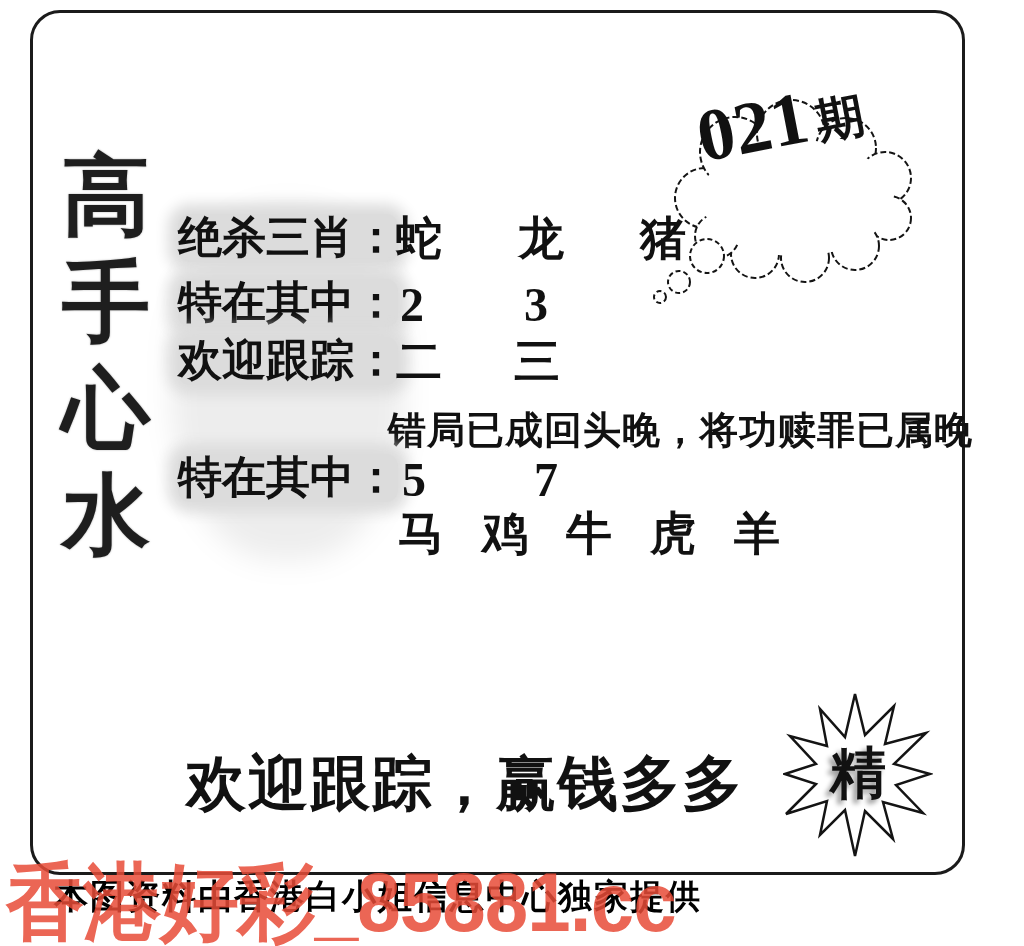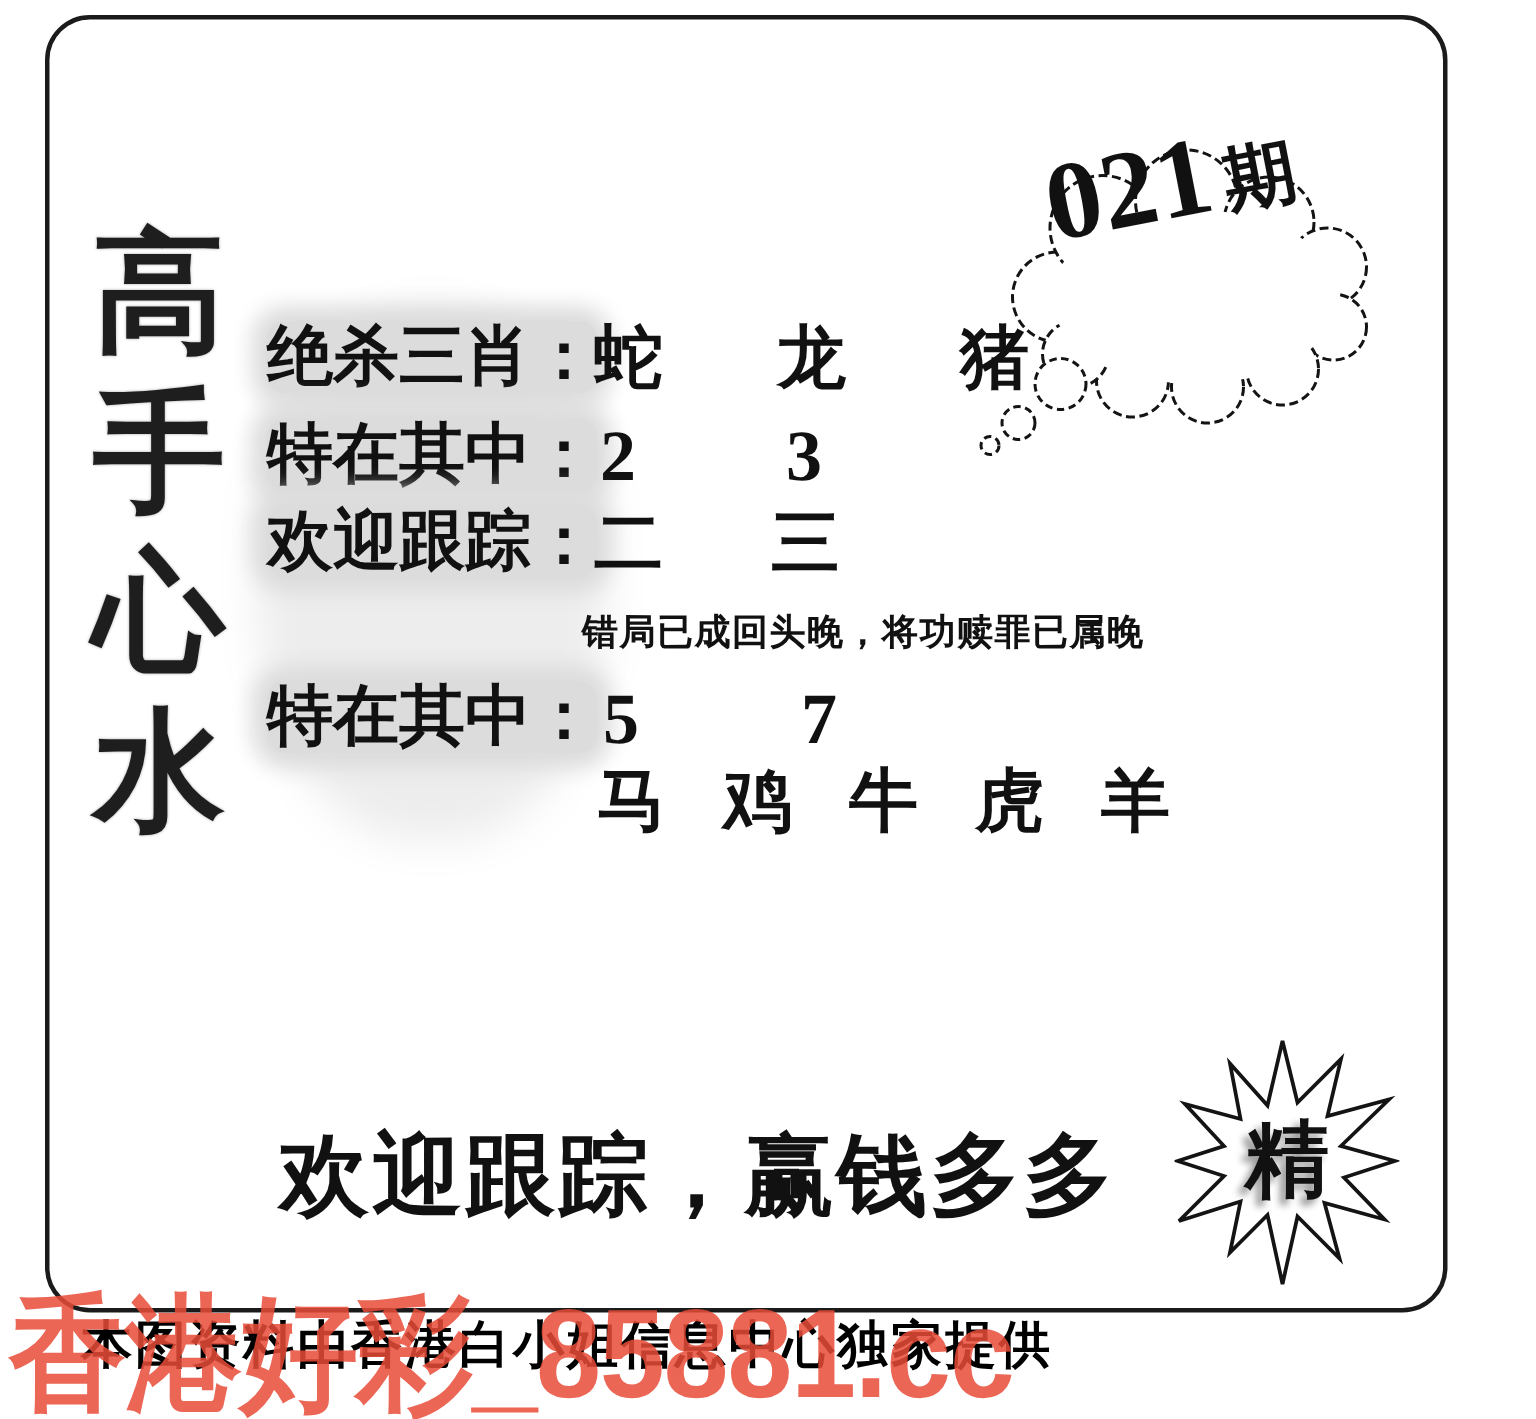--- a/index.html
+++ b/index.html
@@ -32,21 +32,21 @@
     background:#dcdcdc; box-shadow:0 0 14px 10px #dcdcdc; border-radius:12px;
   }
   .row .values {
     position:absolute; top:0; display:flex;
     font-size:46px; font-weight:bold; line-height:1.1; white-space:nowrap;
   }
   .row .values.nums { font-size:48px; }
   .poem {
     position:absolute; left:388px; top:7px; white-space:nowrap;
     font-family:"Liberation Sans","DejaVu Sans",sans-serif;
-    font-size:24px; font-weight:bold; letter-spacing:1px;
+    font-size:38px; font-weight:bold; letter-spacing:1px;
   }
   
   .bubble-svg { position:absolute; left:633px; top:86px; }
   .issue {
     position:absolute; left:700px; top:100px; width:220px; height:95px;
     transform:rotate(-11deg); transform-origin:left center;
     display:flex; align-items:baseline; gap:8px; white-space:nowrap;
   }
   .issue-num { font-size:74px; font-weight:bold; line-height:1; }
   .issue-suffix { font-size:48px; font-weight:bold; line-height:1; }

